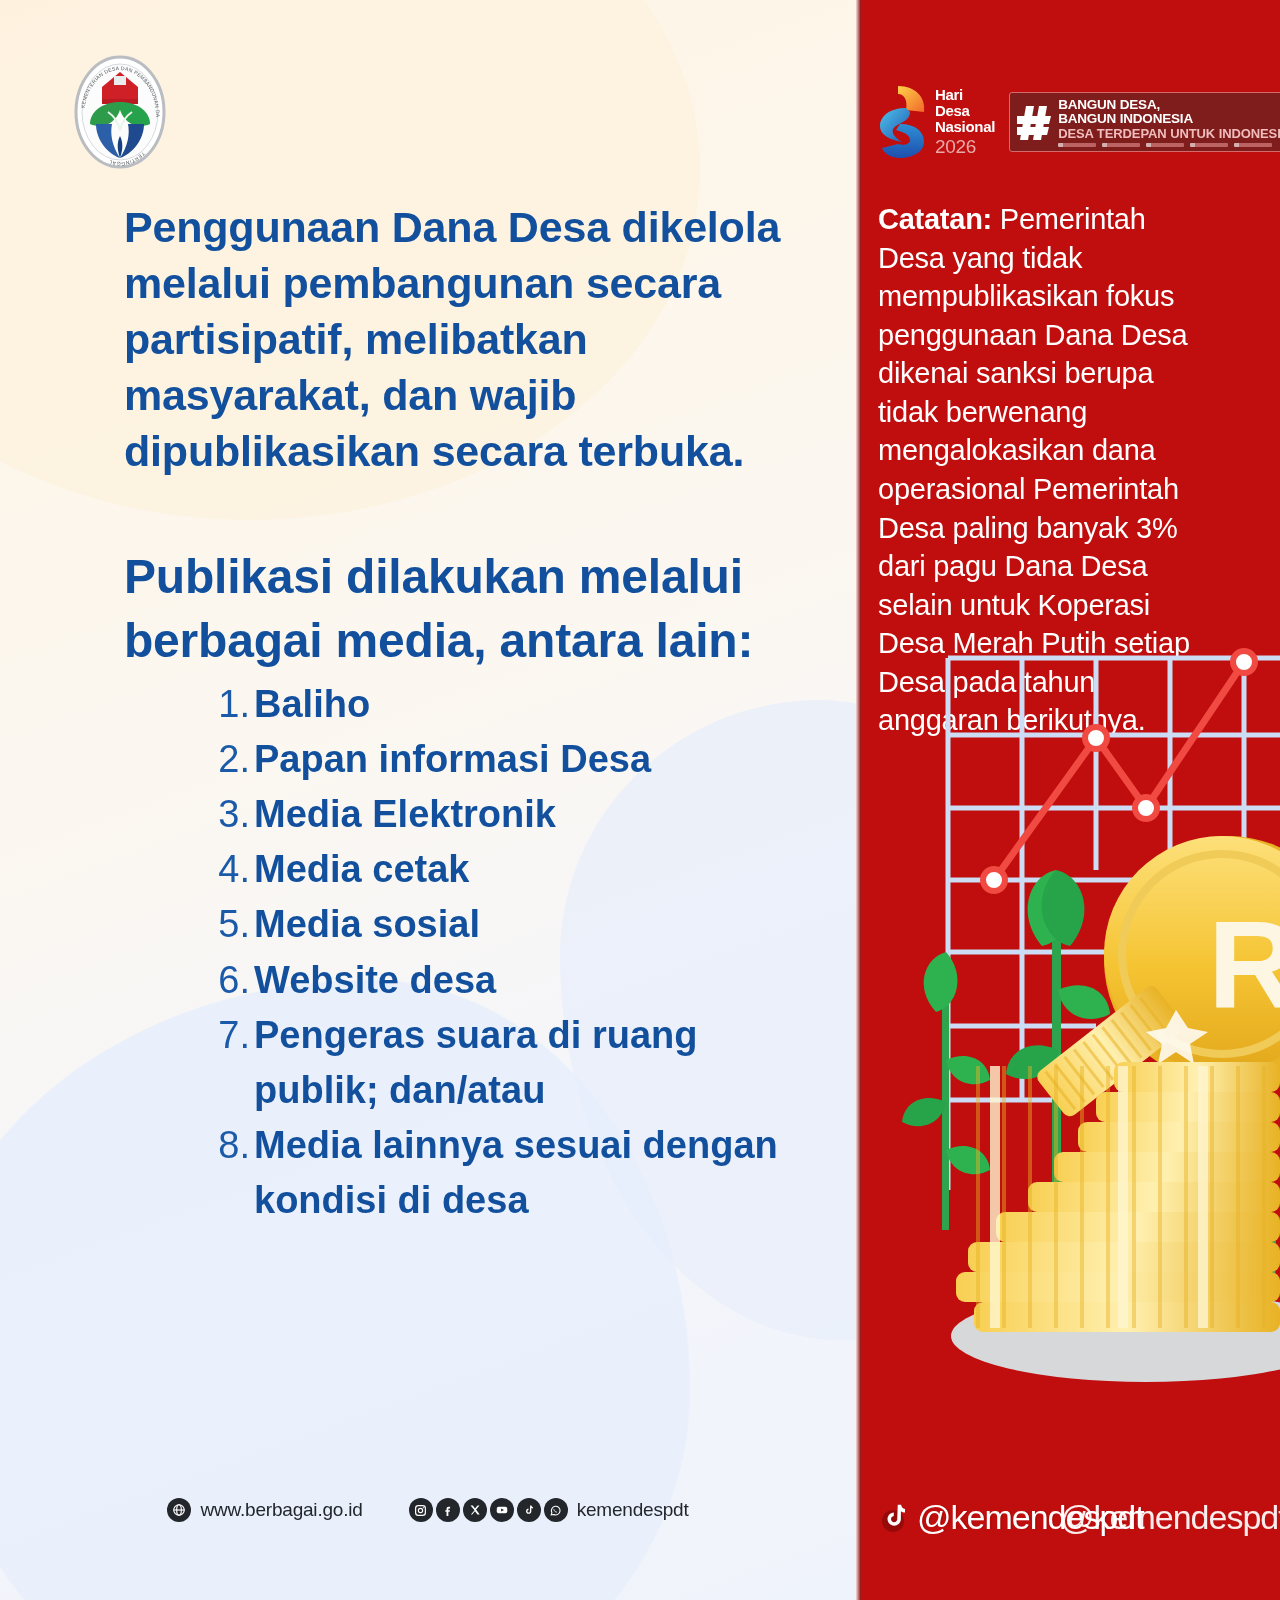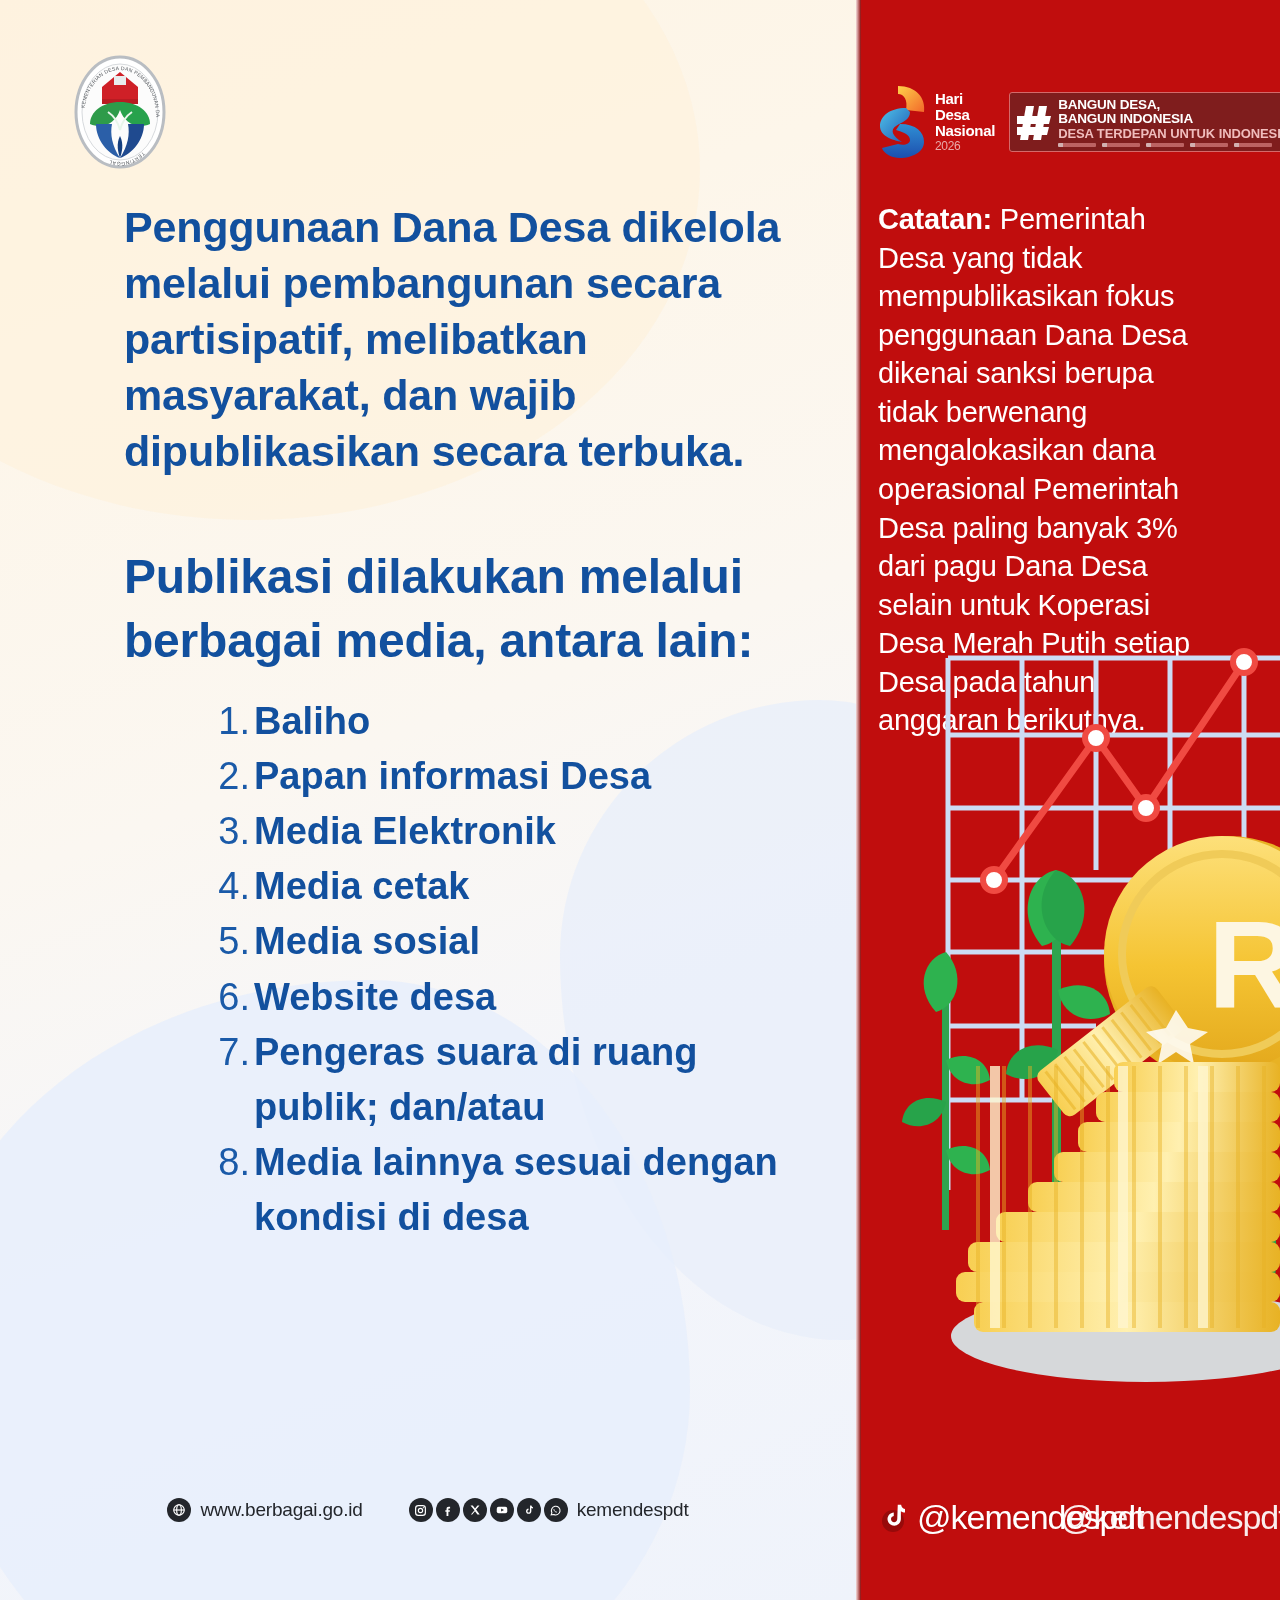--- a/index.html
+++ b/index.html
@@ -63,21 +63,21 @@
   }
   .subhead {
     color:#12509e;
     font-size:48px;
     font-weight:bold;
     line-height:1.33;
     margin-top:66px;
     letter-spacing:-.2px;
   }
   ol.media-list {
-    margin-top:21px;
+    margin-top:4px;
     padding-left:86px;
     list-style:none;
     counter-reset:mitem;
   }
   ol.media-list li {
     counter-increment:mitem;
     position:relative;
     color:#12509e;
     font-size:38px;
     font-weight:bold;
@@ -139,21 +139,21 @@
     display:flex; align-items:center; gap:14px;margin-top:40px;
   }
   .hdn { display:flex; align-items:center; gap:7px; }
   .hdn-text {
     color:#ffffff;
     font-size:15px;
     font-weight:bold;
     line-height:1.05;
     letter-spacing:-.3px;
   }
-  .hdn-year { color:#e8a9a9; font-size:12px; font-weight:normal; margin-top:2px; }
+  .hdn-year { color:#e8a9a9; font-size:19px; font-weight:normal; margin-top:2px; }
 
   .bangun {
     background:#7f1d1d;
     border:1px solid #d46a6a;
     border-radius:3px;
     padding:5px 7px 4px 7px;
     display:flex; align-items:center; gap:7px;
   }
   .bangun-txt { line-height:1.0; }
   .bangun-l1 {

